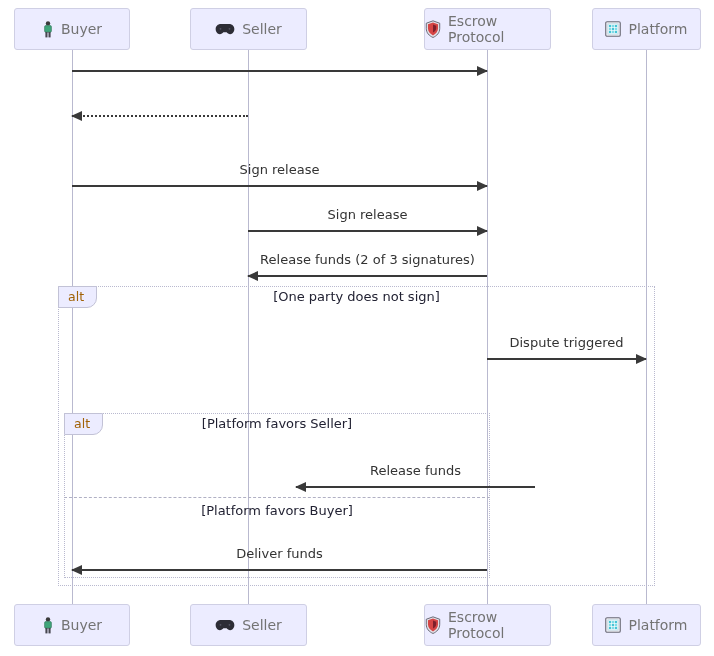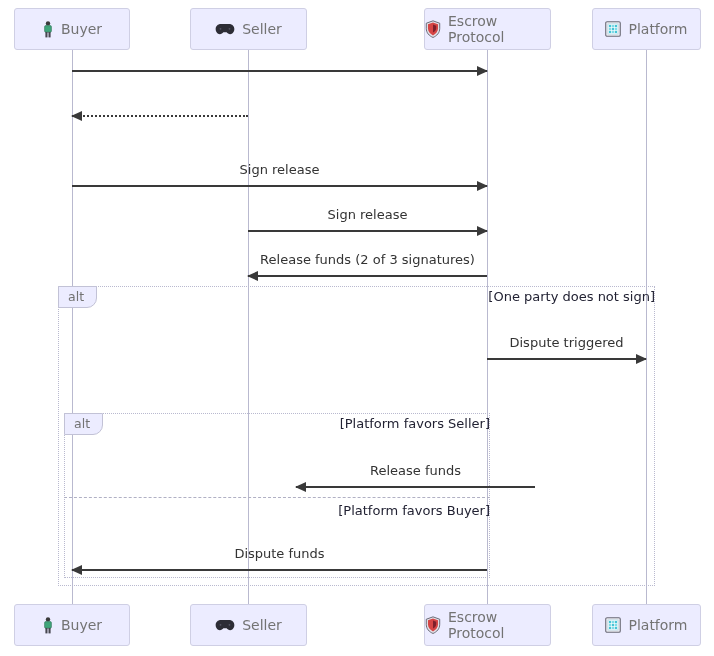--- a/index.html
+++ b/index.html
@@ -23,22 +23,22 @@
   .msg-line.dotted{border-top:2px dotted #393939;}
   .head{position:absolute;top:-6px;width:0;height:0;border-top:5px solid transparent;
         border-bottom:5px solid transparent;}
   .head.right{right:-1px;border-left:11px solid #393939;}
   .head.left{left:-1px;border-right:11px solid #393939;}
 
   
   .altbox{position:absolute;border:1px dotted #b9b9cf;box-sizing:border-box;}
   .alttab{position:absolute;top:-1px;left:-1px;background:#ECECFF;border:1px solid #c2c2d6;
           border-bottom-right-radius:10px;padding:2px 12px 3px 9px;font-size:12.5px;
-          color:#737373;line-height:15px;}
-  .altcond{position:absolute;text-align:right;font-size:13px;color:#222233;
+          color:#a16207;line-height:15px;}
+  .altcond{position:absolute;text-align:center;font-size:13px;color:#222233;
            height:18px;line-height:18px;white-space:nowrap;}
   .divider{position:absolute;border-top:1px dashed #b0b0c4;height:0;}
 </style>
 </head>
 <body>
 
 <div class="canvas">
 
   <div class="lifeline" style="left:72px"></div>
   <div class="lifeline" style="left:248px"></div>
@@ -103,21 +103,21 @@
 
 
   <div class="msg" style="left:248px;top:461px;width:239px;padding-left:48px;">
     <div class="msg-label">Release funds</div>
     <div class="msg-line">
         <i class="head left"></i>
       </div>
   </div>
 
   <div class="msg" style="left:72px;top:544px;width:415px;">
-    <div class="msg-label">Dispute funds</div>
+    <div class="msg-label">Deliver funds</div>
     <div class="msg-line">
         <i class="head left"></i>
       </div>
   </div>
 
   <div class="actor" style="left:14px;top:8px;width:116px;">
     <span class="aicon">
       <svg width="12" height="17" viewBox="0 0 12 17">
           <circle cx="6" cy="2.4" r="2.2" fill="#3a3a3a"></circle>
           <rect x="2.6" y="4.6" width="6.8" height="6.6" rx="1.2" fill="#3fa57a" stroke="#2c6e52" stroke-width="0.6"></rect>

